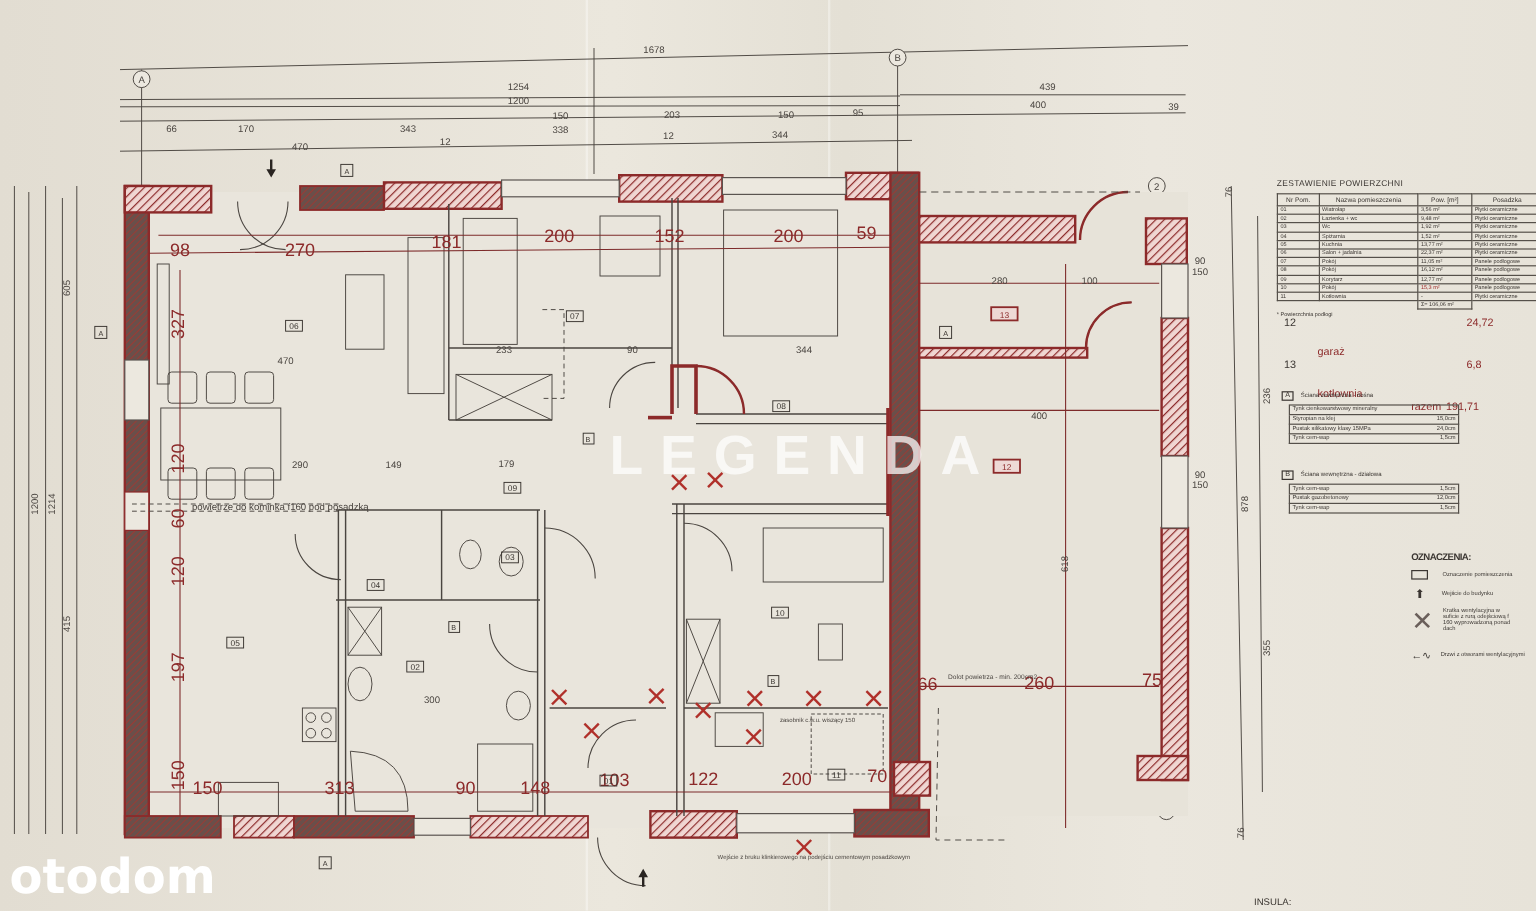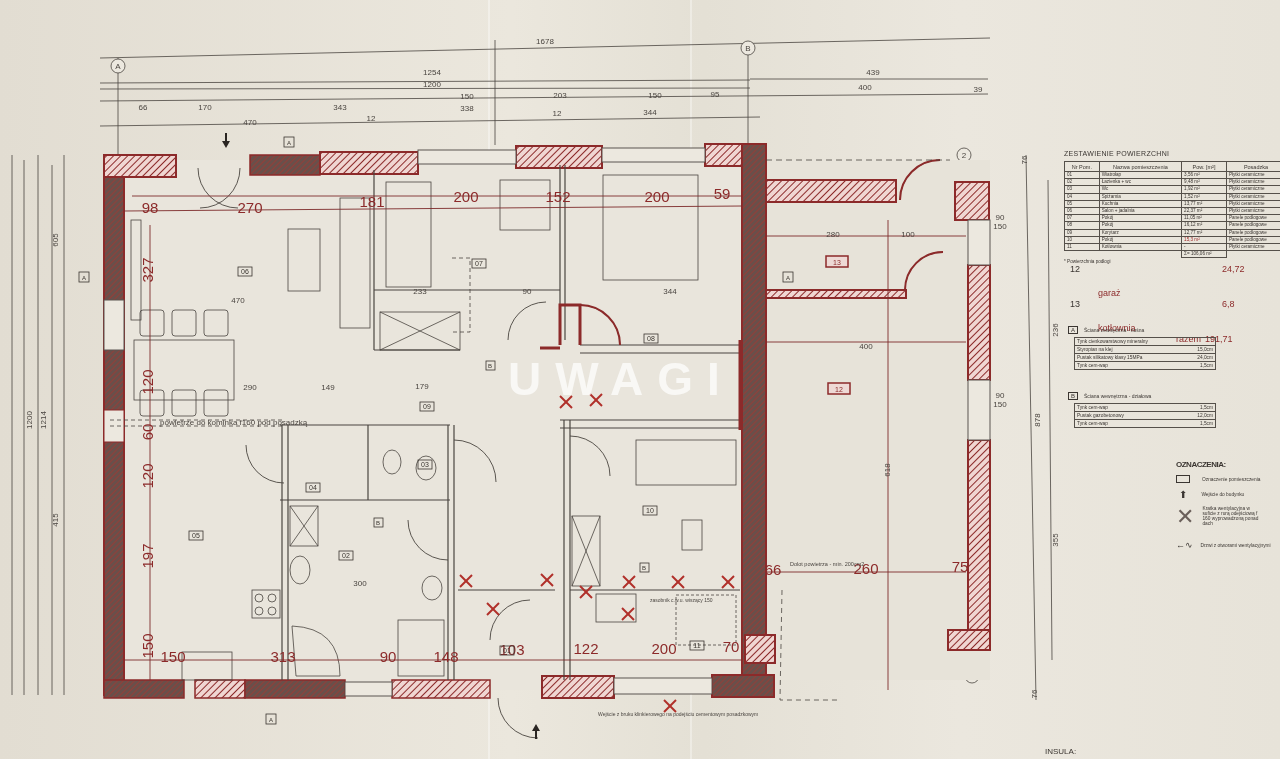--- a/index.html
+++ b/index.html
@@ -553,14 +553,15 @@
       <span style="width:62px">Kratka wentylacyjna w suficie z rurą odejściową f 160 wyprowadzoną ponad dach</span>
     </div>
     <div class="leg-row" style="margin-top:12px;">
       <span style="font-size:9px;margin-right:8px;">←∿</span>
       <span>Drzwi z otworami wentylacyjnymi</span>
     </div>
   </div>
 
   <div class="uwagi">INSULA:</div>
 
-  <div class="watermark-insula">UWAGI</div>
+  <div class="watermark-insula">LEGENDA</div>
+  <div class="watermark-otodom">otodom</div>
 </div>
 
 </body></html>

